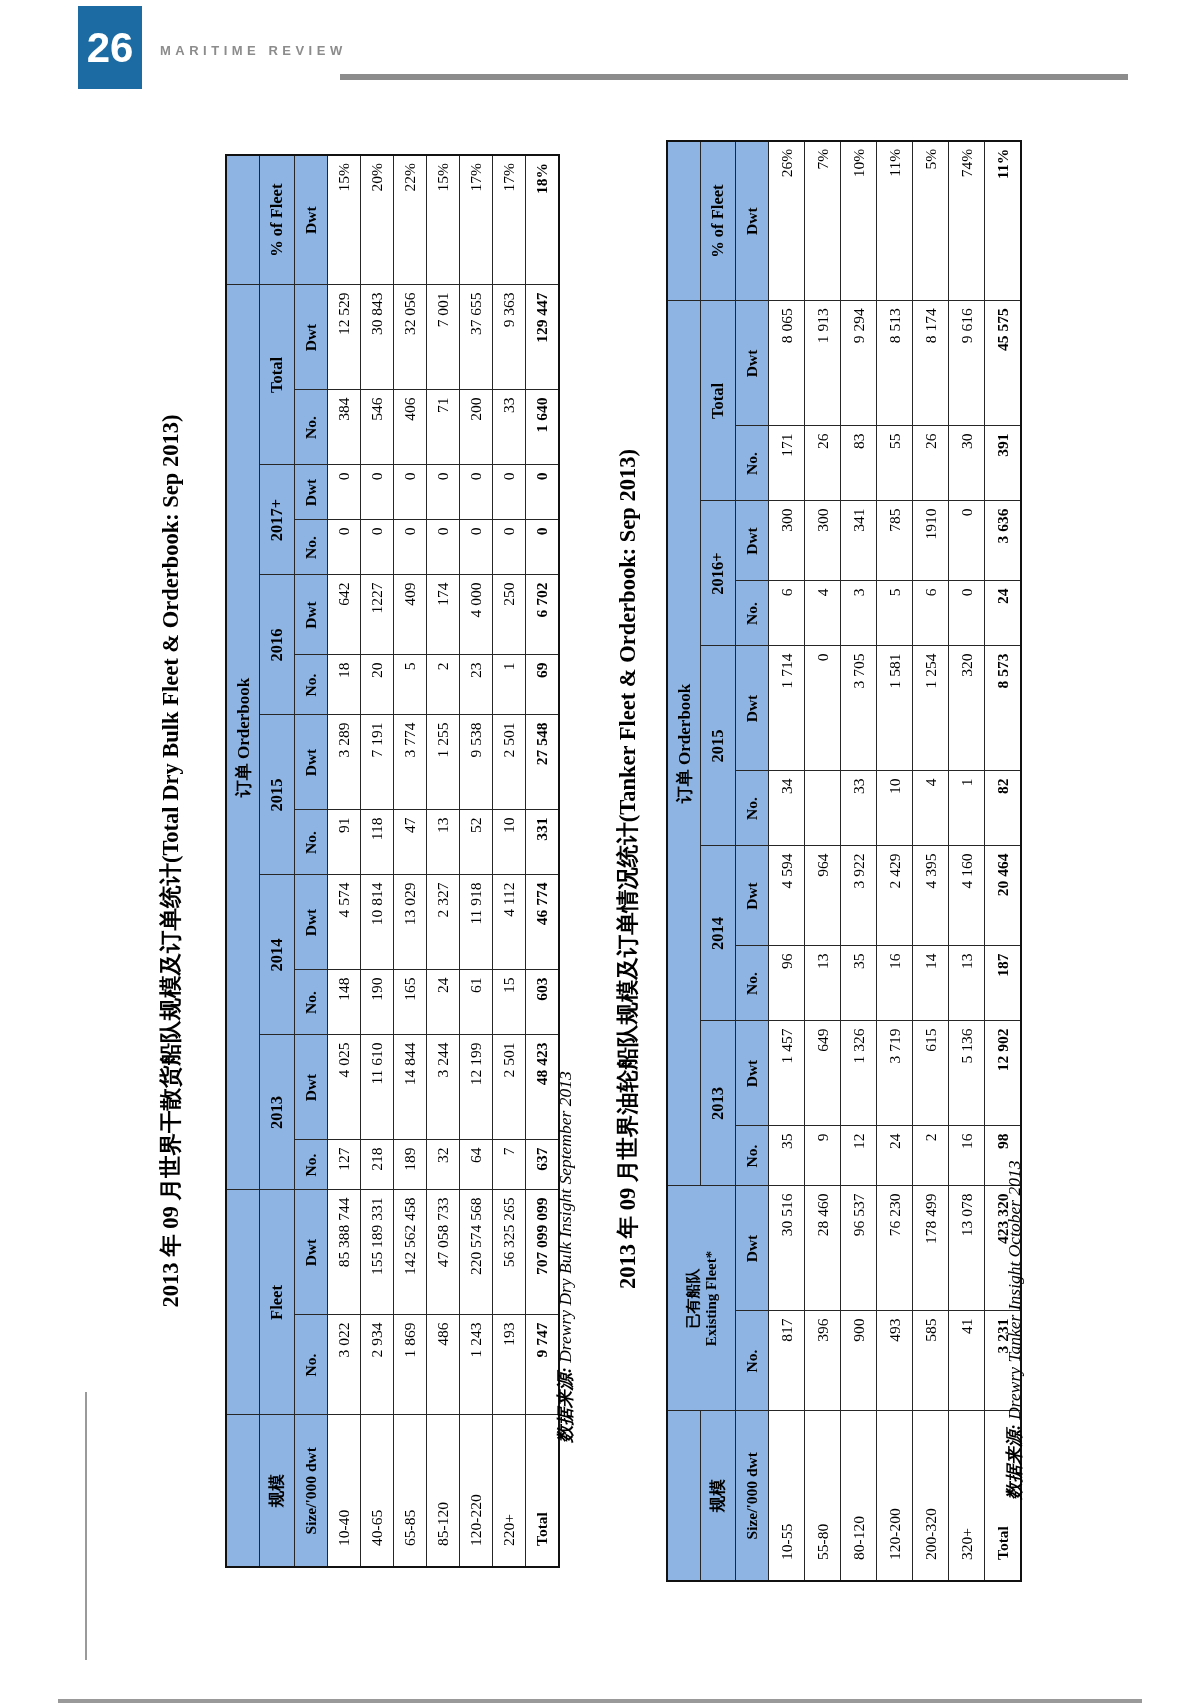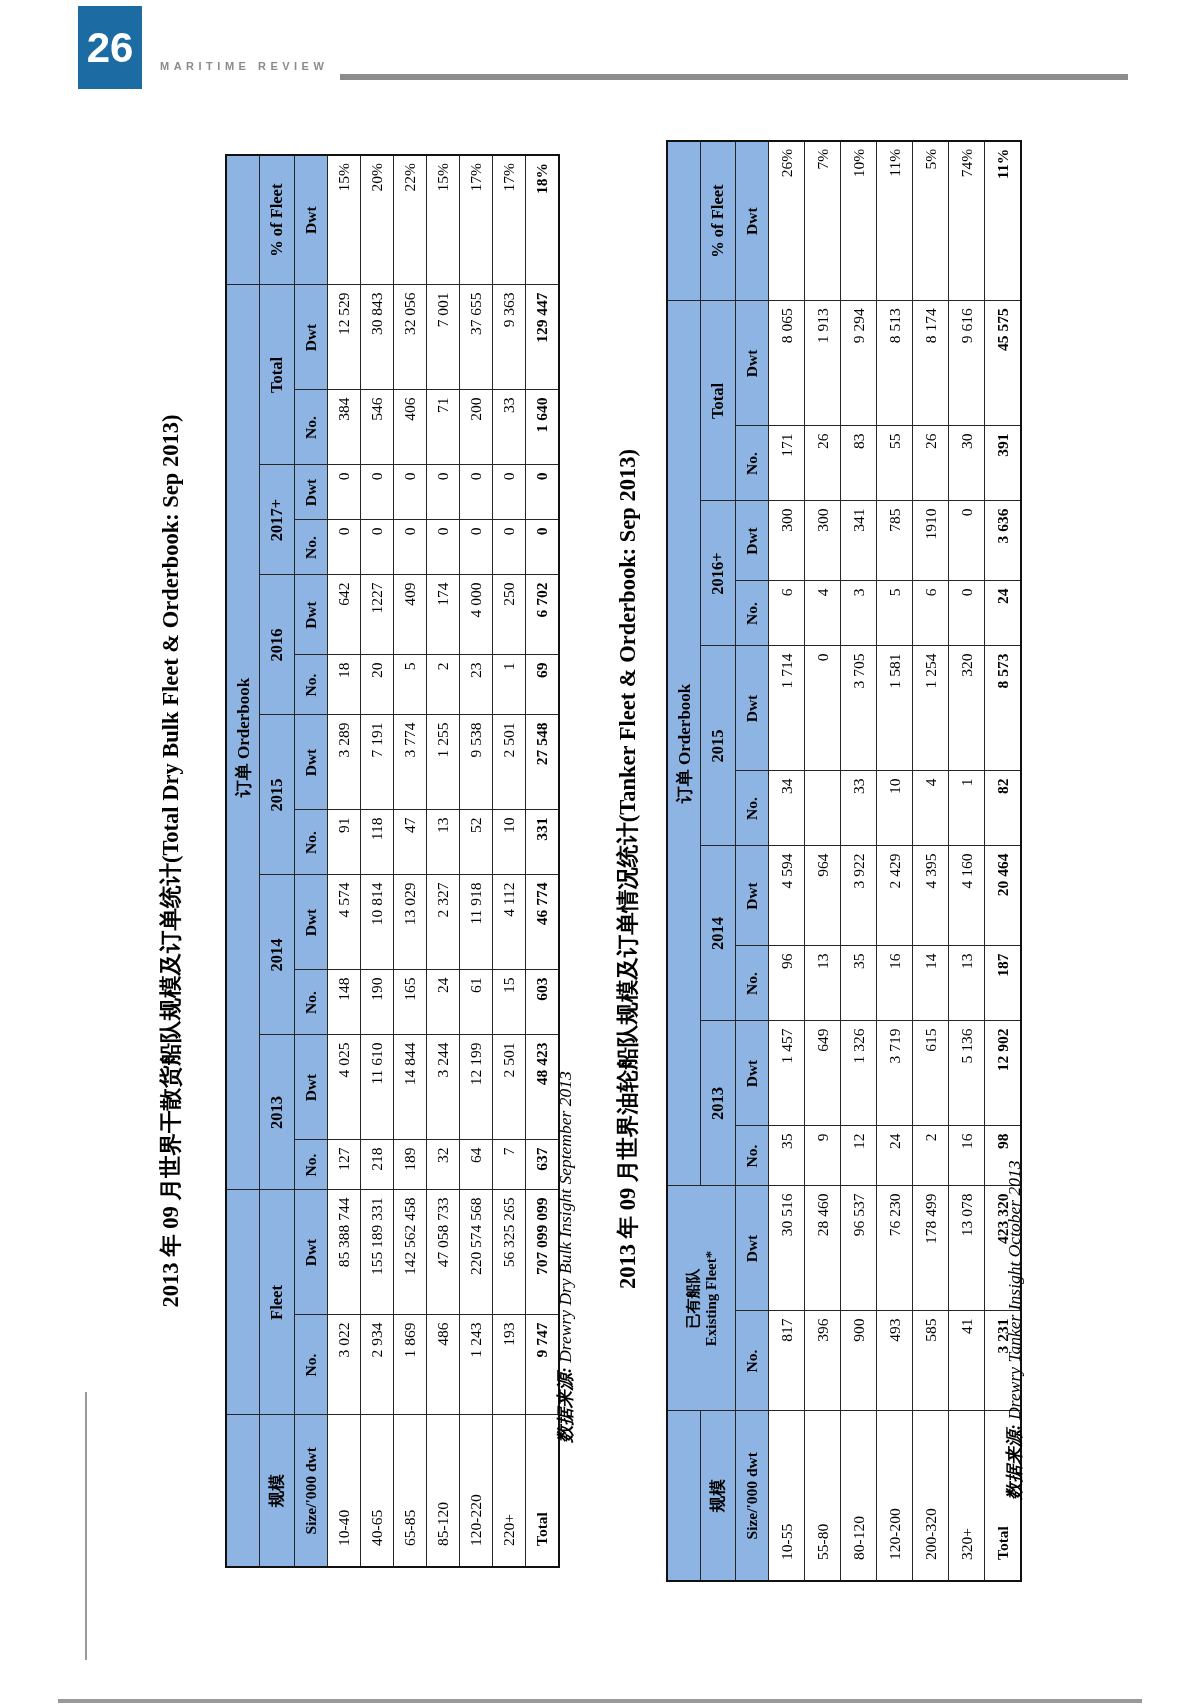--- a/index.html
+++ b/index.html
@@ -4,22 +4,22 @@
 <style>
   html,body{margin:0;padding:0;background:#e8e8e8;}
   .page{position:relative;width:1200px;height:1707px;background:#ffffff;overflow:hidden;
         font-family:"Liberation Serif", serif;}
   
   .pagenum-box{position:absolute;left:78px;top:6px;width:64px;height:83px;background:#1d6ba3;
         display:flex;align-items:center;justify-content:center;}
   .pagenum-box span{color:#fff;font-family:"Liberation Sans",sans-serif;font-size:42px;font-weight:bold;}
   .brand-cn{position:absolute;left:158px;top:14px;width:260px;color:#1d6ba3;font-size:42px;font-weight:bold;
         letter-spacing:12px;font-family:"DejaVu Serif",serif;font-style:italic;white-space:nowrap;}
-  .brand-en{position:absolute;left:160px;top:60px;color:#8c8c8c;font-family:"Liberation Sans",sans-serif;
-        font-size:11px;font-weight:bold;letter-spacing:4.5px;white-space:nowrap;}
+  .brand-en{position:absolute;left:160px;top:43px;color:#8c8c8c;font-family:"Liberation Sans",sans-serif;
+        font-size:13px;font-weight:bold;letter-spacing:4.5px;white-space:nowrap;}
   .header-rule{position:absolute;left:340px;top:74px;width:788px;height:6px;background:#8c8c8c;}
   
   .table-block{position:absolute;transform-origin:top left;transform:rotate(-90deg) translateX(-100%);}
   #block1{left:153px;top:146px;width:1430px;height:434px;}
   #block2{left:610px;top:148px;width:1442px;height:422px;}
   .tbl-title{position:absolute;top:2px;left:0;width:100%;margin:0;text-align:center;
         font-size:22.5px;font-weight:bold;color:#000;white-space:nowrap;}
   .data-table{border-collapse:collapse;table-layout:fixed;position:absolute;left:8px;
         border:2.5px solid #111;}
   #block1 .data-table{top:72px;width:1412px;}

